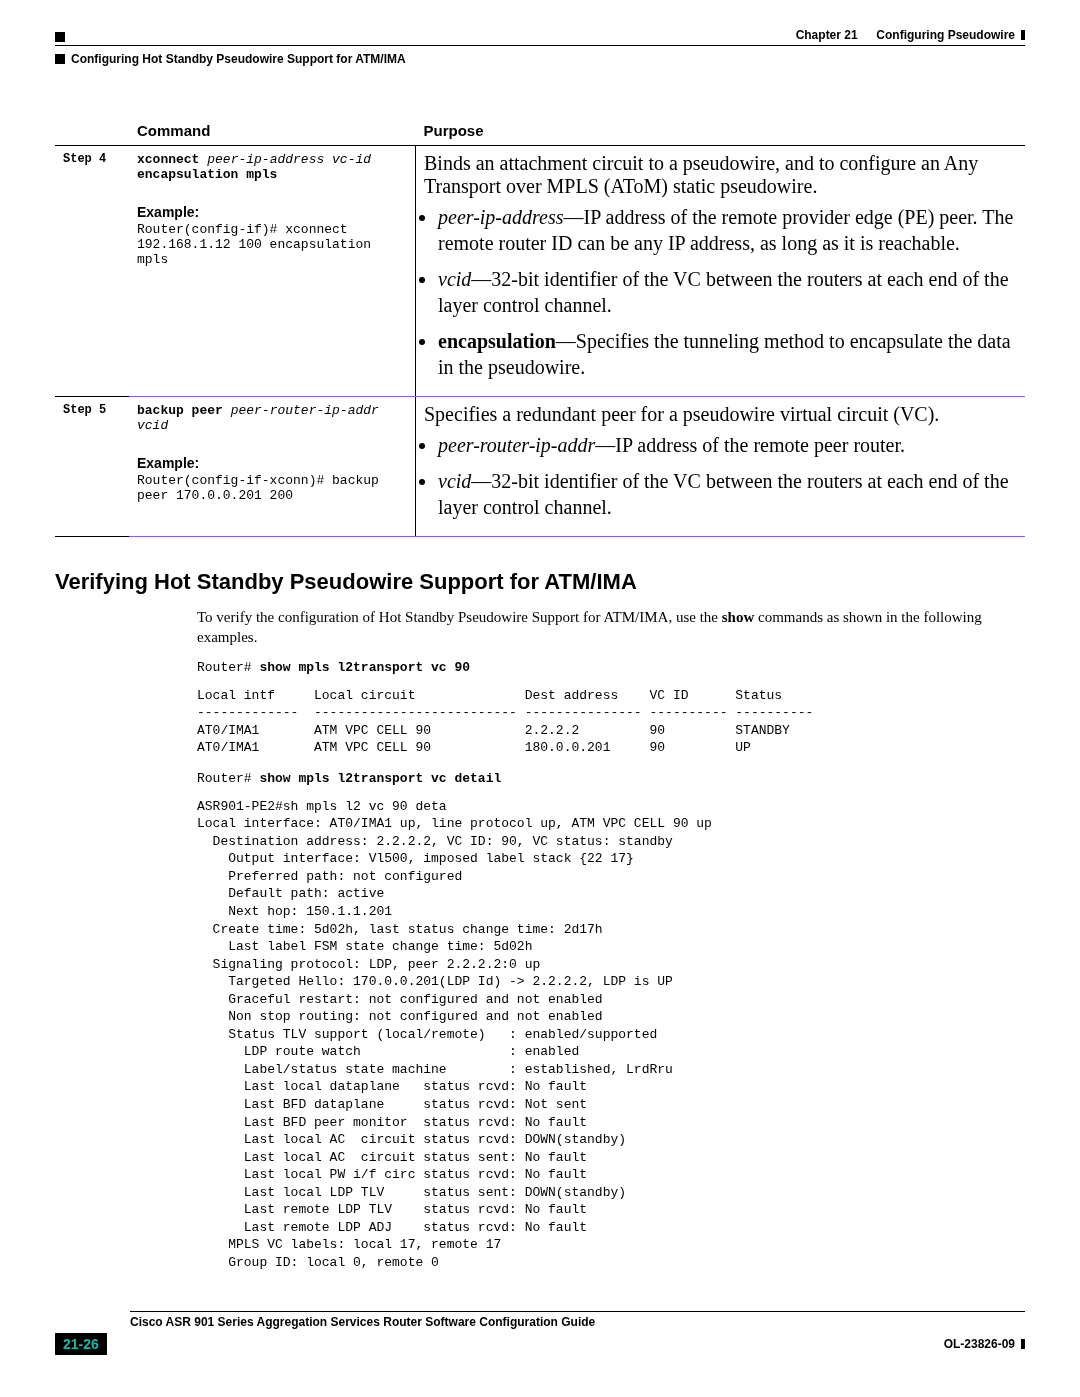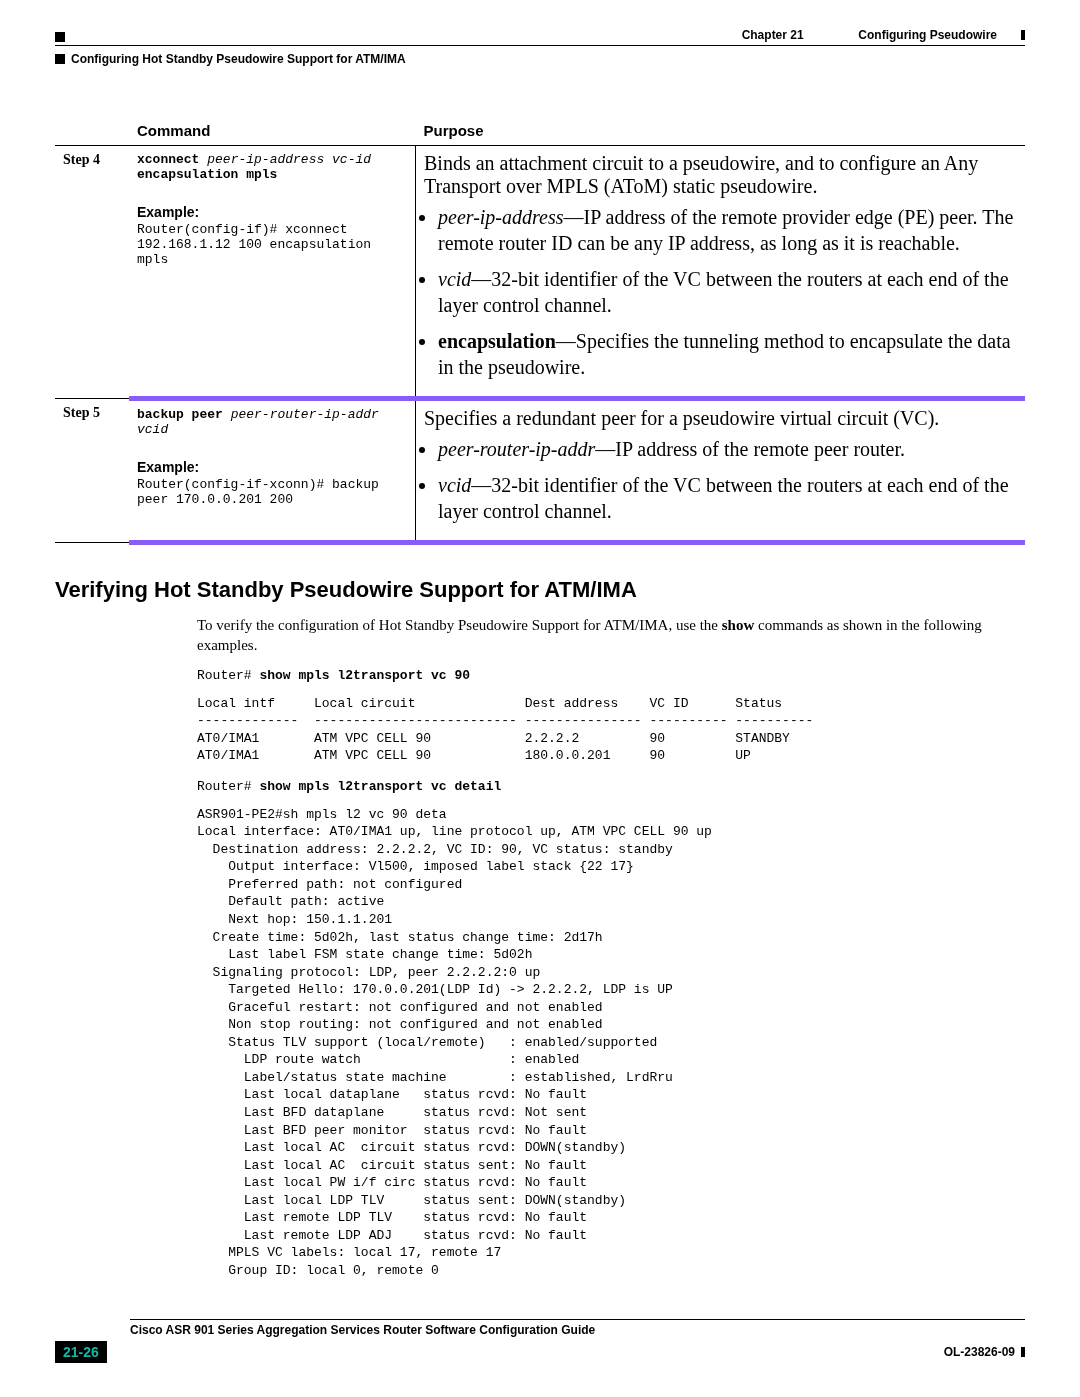--- a/index.html
+++ b/index.html
@@ -21,21 +21,21 @@
     justify-content: space-between;
     align-items: flex-end;
     font-family: Arial, Helvetica, sans-serif;
     font-size: 12px;
     font-weight: bold;
     margin-bottom: 2px;
   }
   .top-header .right {
     display: flex;
     align-items: center;
-    gap: 24px;
+    gap: 6px;
   }
   .top-header .left {
     display: flex;
     align-items: center;
     gap: 6px;
     padding-left: 0;
   }
   .header-line {
     border-bottom: 1px solid #000;
     margin-top: 3px;
@@ -68,27 +68,27 @@
   .cmd-table th {
     font-family: Arial, Helvetica, sans-serif;
     font-weight: bold;
     text-align: left;
     padding: 6px 8px;
     border-bottom: 1px solid #000;
   }
   .cmd-table td {
     padding: 6px 8px;
     vertical-align: top;
-    border-bottom: 5px solid #8b5cf6;
+    border-bottom: 1px solid #8b5cf6;
   }
   .cmd-table td.step-col {
     width: 58px;
-    font-family: Liberation Serif, serif;
-    font-weight: bold;
-    font-size: 14px;
+    font-family: Liberation Mono, monospace;
+    font-weight: bold;
+    font-size: 12px;
     border-bottom: 1px solid #000;
     border-right: none;
   }
   .cmd-table td.command-col {
     width: 270px;
     border-right: 1px solid #000;
     font-family: "Courier New", Courier, monospace;
     font-size: 13px;
   }
   .cmd-table td.purpose-col {

